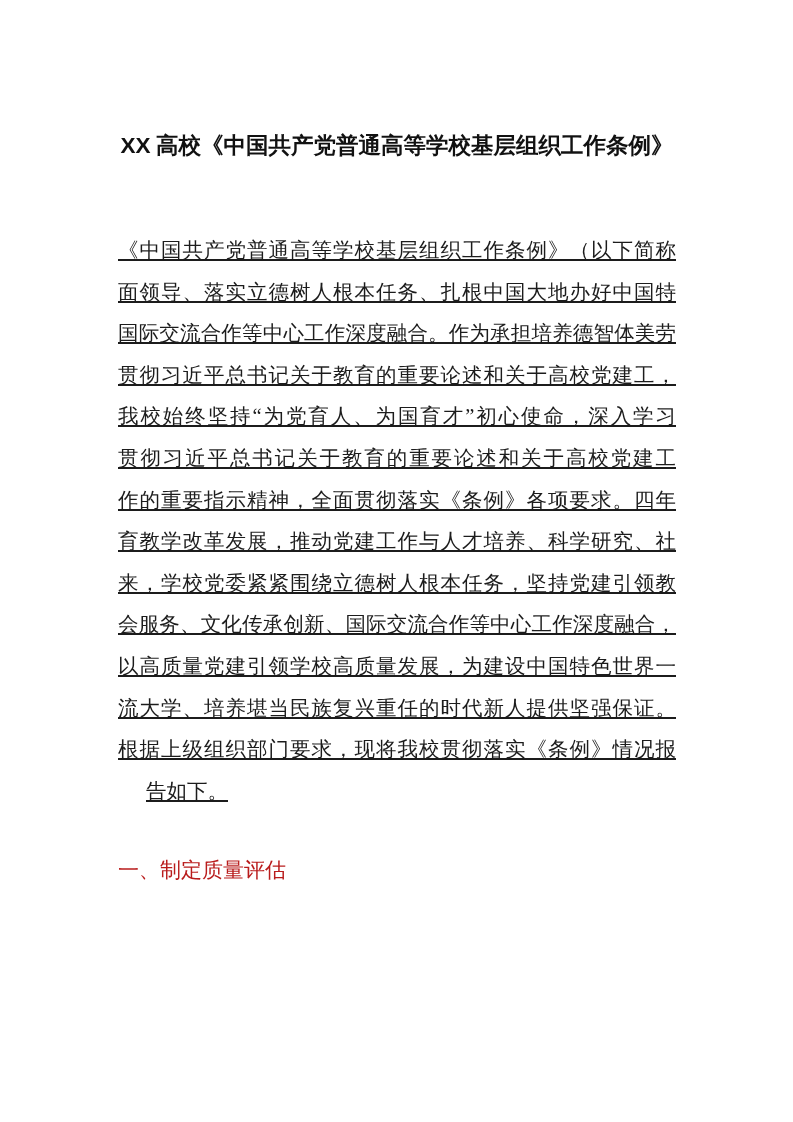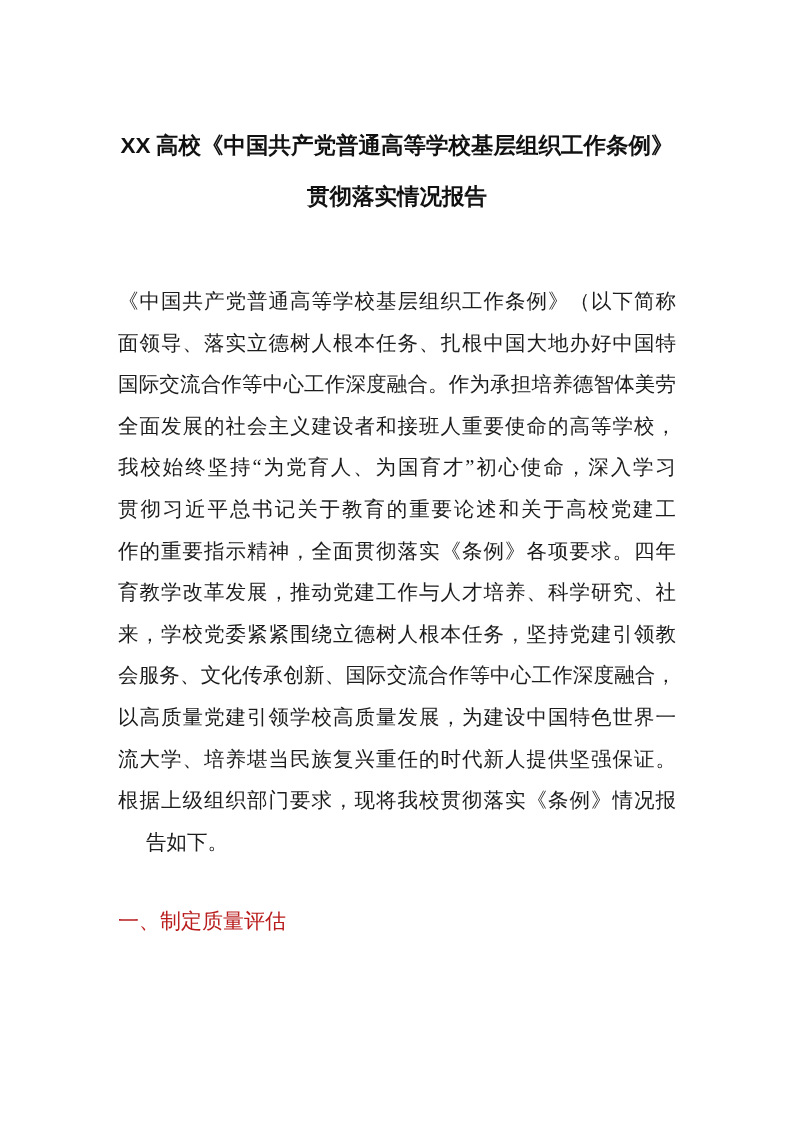--- a/index.html
+++ b/index.html
@@ -33,20 +33,21 @@
   .body-paragraph {
     margin-top: 59px;
   }
   .para-line {
     font-size: 20.5px;
     line-height: 41.6px;
     height: 41.6px;
     text-align: justify;
     text-align-last: justify;
     overflow: visible;
+    text-decoration: underline;
   }
   .para-line.last {
     text-align: left;
     text-align-last: auto;
     margin-left: 28px;
   }
   .para-line .latin {
     font-family: "Liberation Sans", "DejaVu Sans", sans-serif;
     font-weight: 700;
     font-size: 20px;
@@ -60,28 +61,27 @@
     color: #b91c1c;
   }
 </style>
 </head>
 <body>
 
 <div class="page">
 
   <div class="doc-title">
     <div class="title-line latin-wrap"><span class="latin">XX</span> 高校《中国共产党普通高等学校基层组织工作条例》</div>
-    <div class="title-line">贯彻落实情况报告</div>
   </div>
 
   <div class="body-paragraph">
       <div class="para-line">《中国共产党普通高等学校基层组织工作条例》（以下简称</div>
       <div class="para-line">面领导、落实立德树人根本任务、扎根中国大地办好中国特</div>
       <div class="para-line">国际交流合作等中心工作深度融合。作为承担培养德智体美劳</div>
-      <div class="para-line">全面发展的社会主义建设者和接班人重要使命的高等学校，</div>
+      <div class="para-line">贯彻习近平总书记关于教育的重要论述和关于高校党建工，</div>
       <div class="para-line">我校始终坚持“为党育人、为国育才”初心使命，深入学习</div>
       <div class="para-line">贯彻习近平总书记关于教育的重要论述和关于高校党建工</div>
       <div class="para-line">作的重要指示精神，全面贯彻落实《条例》各项要求。四年</div>
       <div class="para-line">育教学改革发展，推动党建工作与人才培养、科学研究、社</div>
       <div class="para-line">来，学校党委紧紧围绕立德树人根本任务，坚持党建引领教</div>
       <div class="para-line">会服务、文化传承创新、国际交流合作等中心工作深度融合，</div>
       <div class="para-line">以高质量党建引领学校高质量发展，为建设中国特色世界一</div>
       <div class="para-line">流大学、培养堪当民族复兴重任的时代新人提供坚强保证。</div>
       <div class="para-line">根据上级组织部门要求，现将我校贯彻落实《条例》情况报</div>
       <div class="para-line last">告如下。</div>

